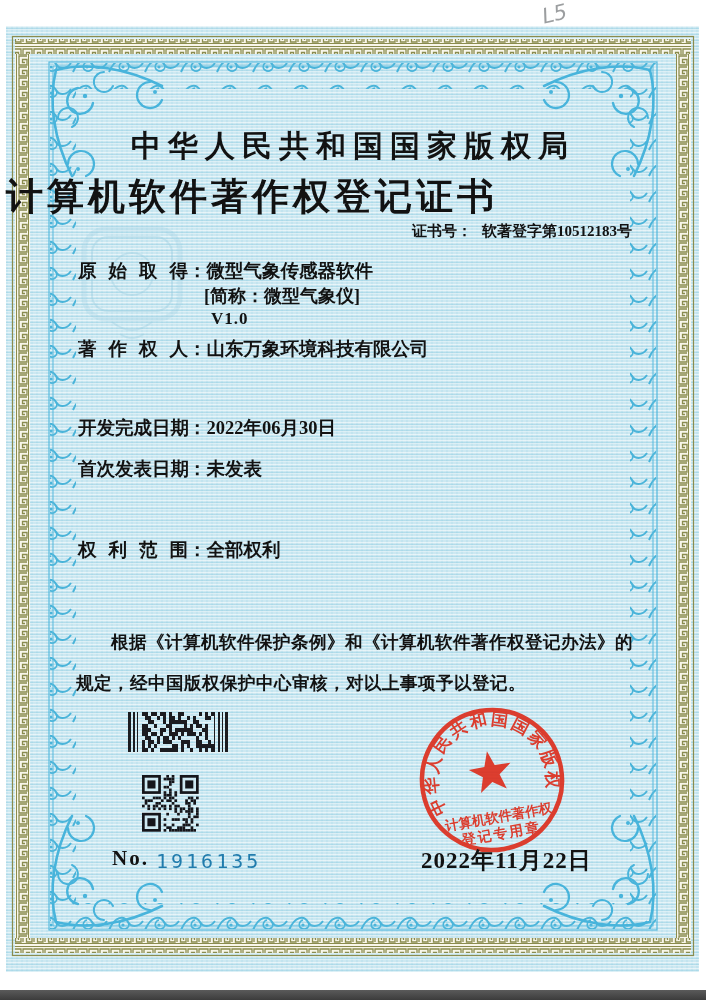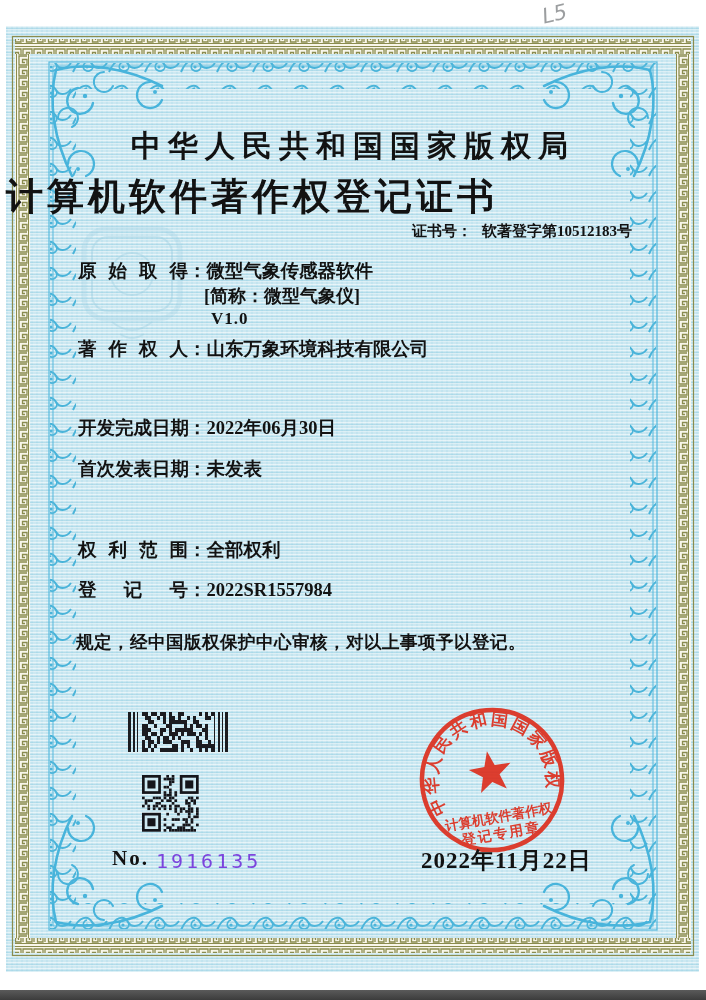--- a/index.html
+++ b/index.html
@@ -30,21 +30,21 @@
   .fcolon{display:inline-block;}
   .fvalue{margin-left:0;}
   .r0{top:258px}.s1{left:204px;top:284px;font-size:18px;font-weight:700;}
   .s2{left:211px;top:309px;font-size:17px;font-weight:700;letter-spacing:1px;}
   .r1{top:336px}.r2{top:415px}.r3{top:456px}.r4{top:498px}.r5{top:537px}.r6{top:577px}
   .statement{left:76px;top:622px;width:578px;white-space:normal;
     font-size:17.5px;font-weight:700;letter-spacing:.5px;line-height:41px;}
   .statement .ln1{text-indent:2em;}
   .no-label{left:112px;top:846px;font-size:21px;font-weight:700;letter-spacing:2px;}
   .no-digits{left:156px;top:849px;font-family:"DejaVu Sans Mono",monospace;
-    font-size:20px;letter-spacing:3px;color:#6d28d9;opacity:.85;}
+    font-size:20px;letter-spacing:3px;color:#0369a1;opacity:.85;}
   .seal-date{left:421px;top:845px;font-size:23px;font-weight:700;letter-spacing:1px;}
   .pencil{left:542px;top:2px;font-size:21px;color:#8b8e90;opacity:.85;
     font-family:"DejaVu Sans",sans-serif;transform:rotate(-13deg);font-style:italic;}
   .scan-shadow{position:absolute;left:0;top:990px;width:706px;height:10px;
     background:linear-gradient(180deg,#5a5a5a,#3c3c3c);}
 </style>
 </head>
 <body>
 
 <div class="stage">
@@ -394,25 +394,23 @@
   </div>
   <div class="txt frow r2">
     <span class="flabel">开发完成日期</span><span class="fcolon">：</span><span class="fvalue">2022年06月30日</span>
   </div>
   <div class="txt frow r3">
     <span class="flabel">首次发表日期</span><span class="fcolon">：</span><span class="fvalue">未发表</span>
   </div>
   <div class="txt frow r5">
     <span class="flabel">权利范围</span><span class="fcolon">：</span><span class="fvalue">全部权利</span>
   </div>
-  <div class="txt frow r6">
-    <span class="flabel">登记号</span><span class="fcolon">：</span><span class="fvalue">2022SR1557984</span>
-  </div>
 
   <div class="txt statement">
+    <div class="ln1">根据《计算机软件保护条例》和《计算机软件著作权登记办法》的</div>
     <div class="ln2">规定，经中国版权保护中心审核，对以上事项予以登记。</div>
   </div>
 
   <div class="txt no-label">No.</div>
   <div class="txt no-digits">1916135</div>
   <div class="txt seal-date">2022年11月22日</div>
 
   <div class="txt pencil">L5</div>
 
   <div class="scan-shadow"></div>

